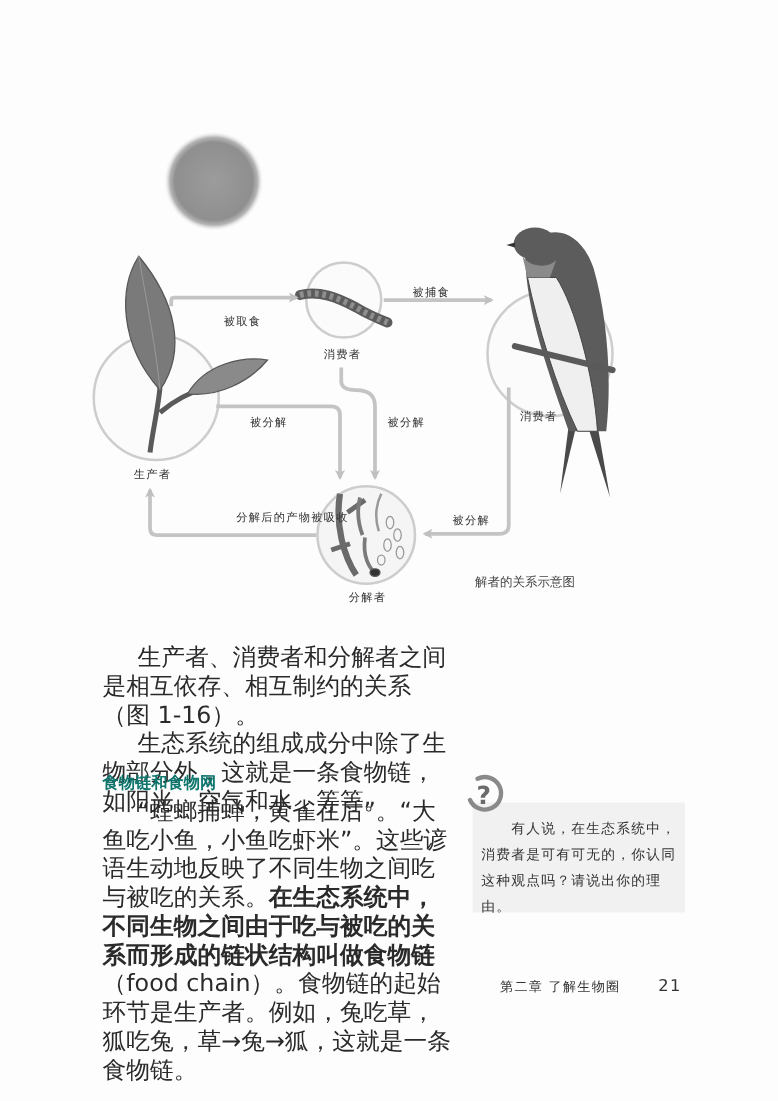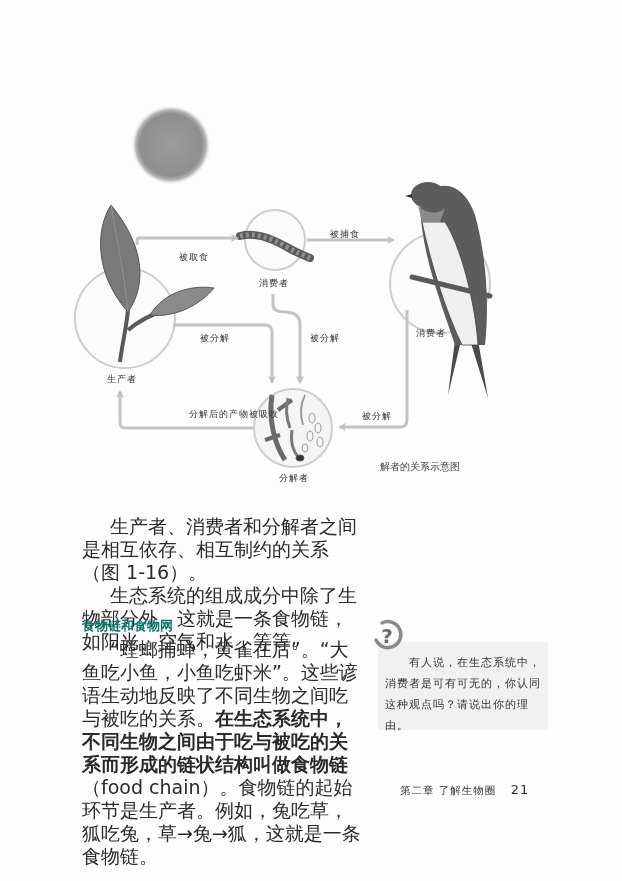--- a/index.html
+++ b/index.html
@@ -67,21 +67,21 @@
   }
   .think-text p { margin: 0; text-indent: 24px; }
   .footer {
     position: absolute;
     left: 400px; top: 782px;
     font-size: 10.5px;
     color: #333;
     font-family: "DejaVu Sans", sans-serif;
     letter-spacing: 1px;
   }
-  .footer .pnum { font-size: 13px; margin-left: 10px; }
+  .footer .pnum { font-size: 13px; margin-left: 26px; }
 </style>
 </head>
 <body>
 
 <svg id="diagram" viewBox="0 0 622 500" xmlns="http://www.w3.org/2000/svg">
   <defs>
     <radialGradient id="sunGrad" cx="50%" cy="50%" r="50%">
       <stop offset="0%" stop-color="#9c9c9c"></stop>
       <stop offset="78%" stop-color="#8f8f8f"></stop>
       <stop offset="88%" stop-color="#b5b5b5"></stop>

